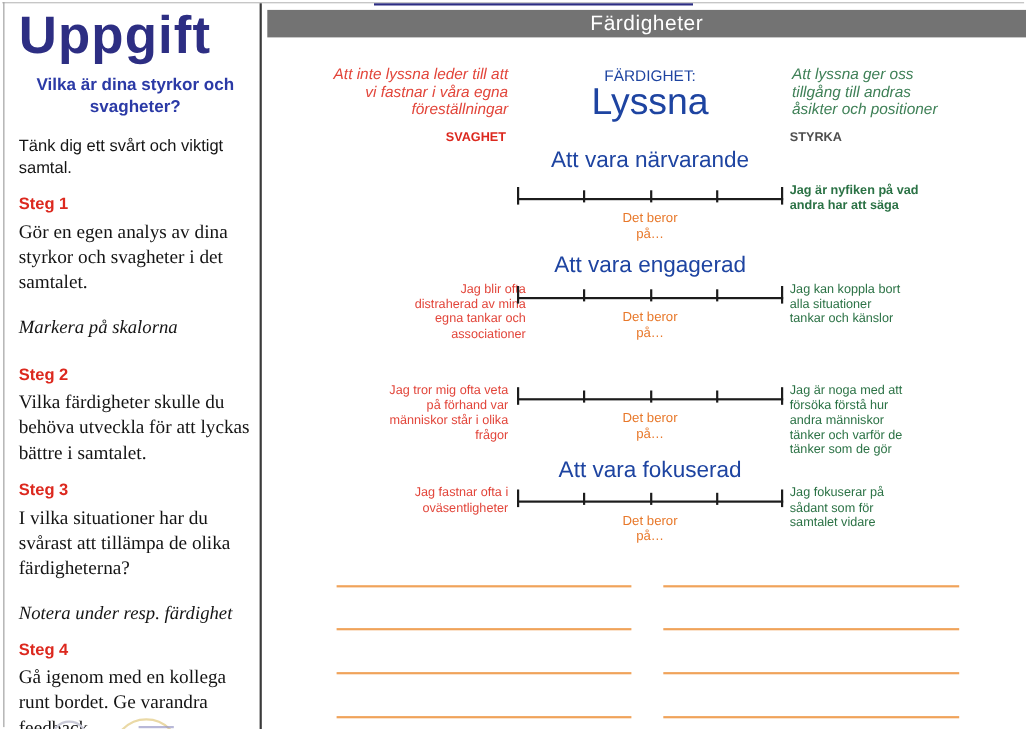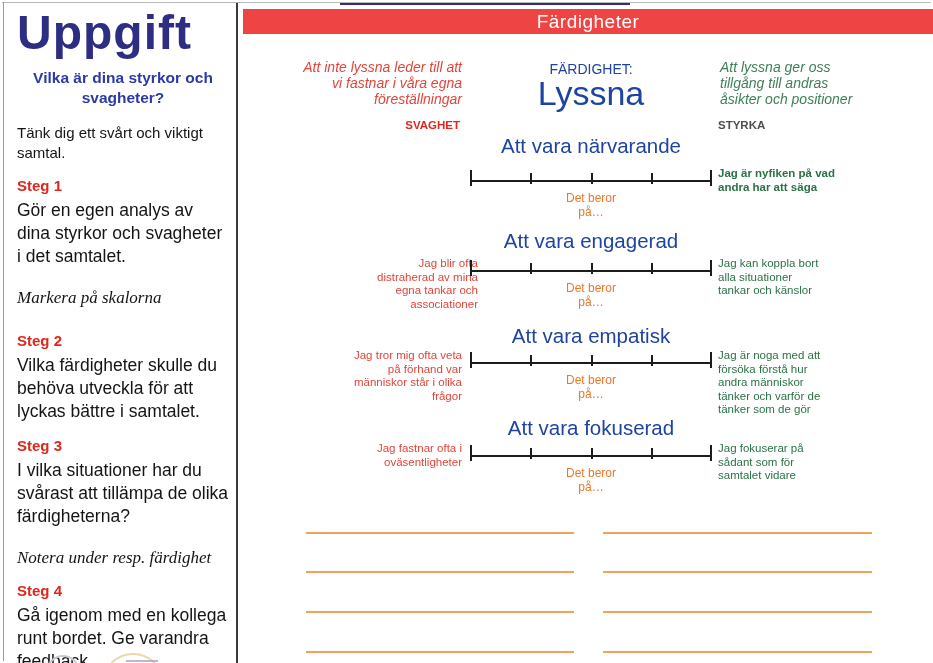--- a/index.html
+++ b/index.html
@@ -18,37 +18,37 @@
              padding:2px 8px 0 13px; box-sizing:border-box; }
   .sb-title { margin:2px 0 0; text-align:left; font-size:48px; font-weight:bold;
               letter-spacing:1px; line-height:1.05; color:#2D2E83; }
   .sb-subtitle { margin:10px 2px 0; text-align:center; font-size:15.5px; font-weight:bold;
                  line-height:1.25; color:#2B3AA6; }
   .sb-intro { margin:16px 0 0; font-size:15px; line-height:1.33; color:#141414; }
   .step { margin:0; }
   .step1 { margin-top:14px; } .step2 { margin-top:24px; }
   .step3 { margin-top:14px; } .step4 { margin-top:14px; }
   .step-label { font-size:15px; font-weight:bold; color:#DC281E; line-height:1.25; }
-  .step-text { margin:3px 0 0; font-family:Liberation Sans, sans-serif; font-size:17.5px;
+  .step-text { margin:3px 0 0; font-family:Liberation Serif, serif; font-size:17.5px;
                line-height:1.32; color:#141414; }
   .sb-note { margin:20px 0 0; font-family:"Liberation Serif", serif; font-style:italic;
              font-size:17px; color:#141414; }
 
   
   .arc1 { position:absolute; left:46px;  top:655px; width:30px; height:30px;
           border:2px solid #c9c9d6; border-radius:50%; }
   .arc2 { position:absolute; left:102px; top:653px; width:58px; height:58px;
           border:2px solid #ead9a6; border-radius:50%; }
   .arc-line { position:absolute; left:126px; top:660px; width:32px; height:2px;
               background:#9a9ac8; opacity:.7; }
 
   
   .main { position:absolute; left:237px; top:0; width:696px; height:663px; }
   .bar { position:absolute; left:6px; top:9px; width:690px; height:25px;
-         background:#ef4444; color:#ffffff; text-align:center; font-size:19px;
+         background:#737373; color:#ffffff; text-align:center; font-size:19px;
          line-height:25px; letter-spacing:.5px; }
 
   .quote { position:absolute; top:59px; font-style:italic; font-size:14px; line-height:1.16; }
   .quote.red   { right:471px; width:160px; text-align:right; color:#E2453A; }
   .quote.green { left:483px;  width:148px; text-align:left;  color:#3F8057; }
 
   .skill-label { position:absolute; left:254px; top:61px; width:200px; text-align:center;
                  font-size:14px; color:#1E44A1; }
   .skill-name  { position:absolute; left:254px; top:76px; width:200px; text-align:center;
                  font-size:34px; color:#1E44A1; line-height:1.0; }
@@ -159,21 +159,20 @@
         <i class="tick mid t1"></i>
         <i class="tick mid t2"></i>
         <i class="tick mid t3"></i>
         <i class="tick end t4"></i>
       </div>
       <div class="lbl right">Jag kan koppla bort alla situationer tankar och känslor</div>
       <div class="cnote">Det beror på…</div>
     </section>
 
     <section class="sec sec3">
-      <h3 class="sec-heading">Att vara empatisk</h3>
       <div class="lbl left">Jag tror mig ofta veta på förhand var människor står i olika frågor</div>
       <div class="scale">
         <i class="tick end t0"></i>
         <i class="tick mid t1"></i>
         <i class="tick mid t2"></i>
         <i class="tick mid t3"></i>
         <i class="tick end t4"></i>
       </div>
       <div class="lbl right">Jag är noga med att försöka förstå hur andra människor tänker och varför de tänker som de gör</div>
       <div class="cnote">Det beror på…</div>

